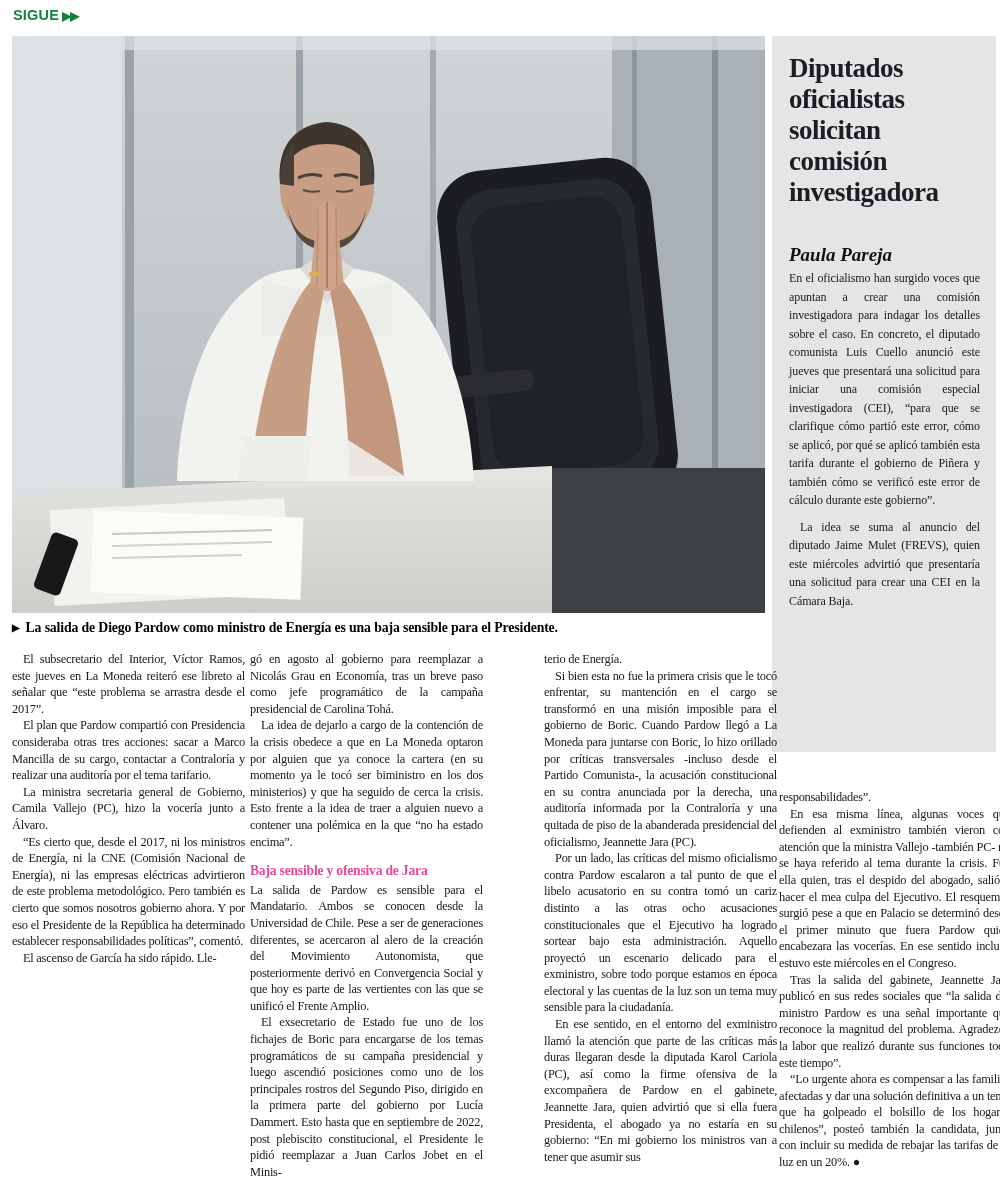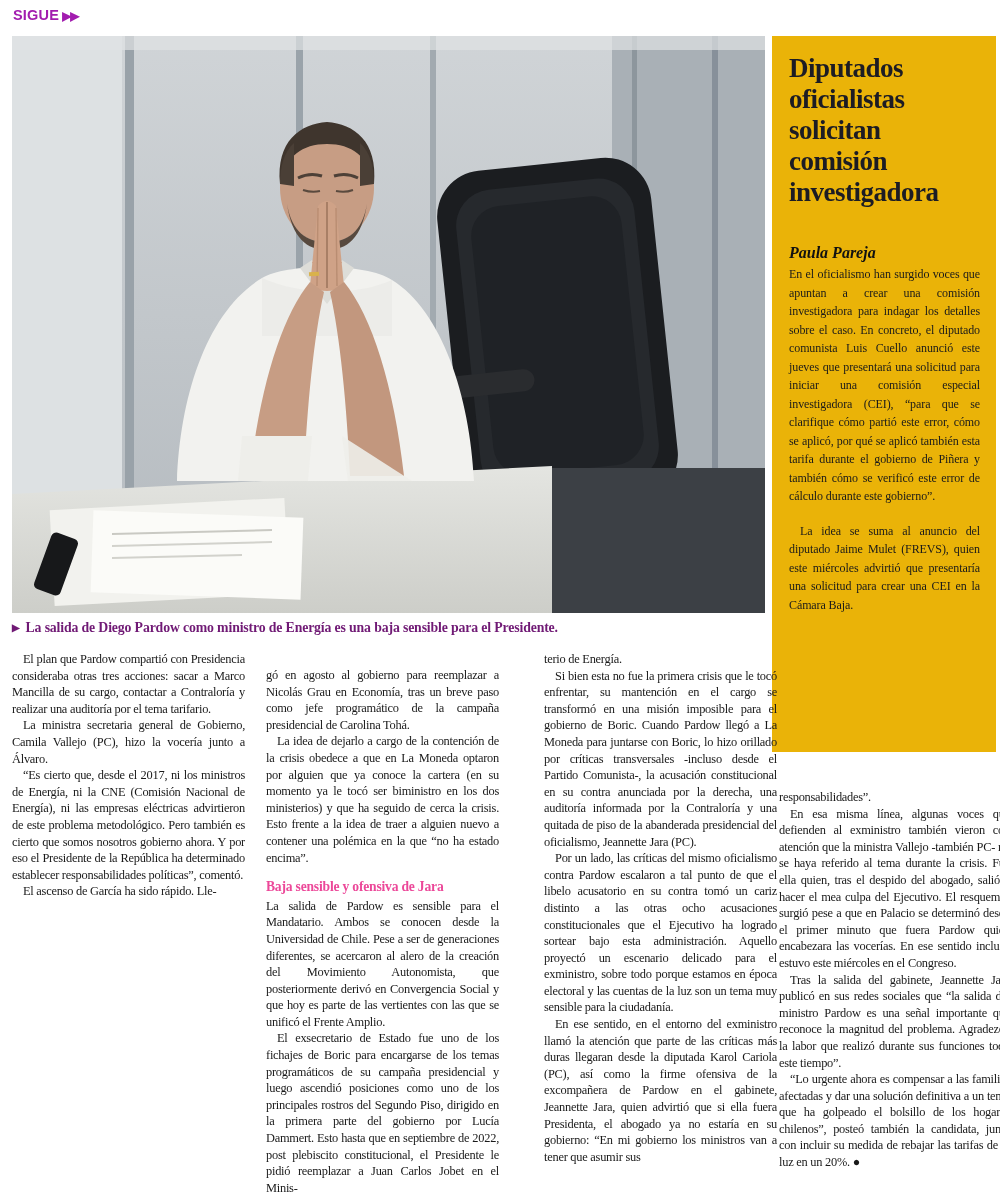--- a/index.html
+++ b/index.html
@@ -1,46 +1,46 @@
 <!DOCTYPE html>
 <html><head>
 <meta charset="utf-8">
 <style>
   html,body{margin:0;padding:0;background:#ffffff;}
   body{width:1000px;height:1197px;font-family:"Liberation Serif",serif;color:#1a1a1a;}
   .page{position:relative;width:1000px;height:1197px;background:#fff;}
 
   
   .kicker{position:absolute;left:13px;top:7px;font-family:"Liberation Sans",sans-serif;
-          font-weight:bold;font-size:14.5px;color:#a21caf;letter-spacing:.2px;}
+          font-weight:bold;font-size:14.5px;color:#15803d;letter-spacing:.2px;}
   .kicker .arrows{font-size:12px;margin-left:3px;letter-spacing:-1px;}
 
   
   .photo{position:absolute;left:12px;top:36px;width:753px;height:577px;margin:0;overflow:hidden;background:#c4cacd;}
   .photo svg{display:block;}
 
   
   .caption{position:absolute;left:12px;top:620px;width:753px;font-size:13.8px;font-weight:bold;
-           color:#701a75;letter-spacing:-0.15px;}
+           color:#000000;letter-spacing:-0.15px;}
   .cap-marker{font-size:10px;margin-right:6px;position:relative;top:-1px;}
 
   
-  .sidebar{position:absolute;left:772px;top:36px;width:224px;height:716px;background:#eab308;
+  .sidebar{position:absolute;left:772px;top:36px;width:224px;height:716px;background:#e5e5e5;
            box-sizing:border-box;padding:17px 16px 14px 17px;}
   .sidebar h2{margin:0;font-size:27px;line-height:31px;font-weight:bold;color:#1c1c24;letter-spacing:-0.5px;}
-  .sb-byline{margin-top:36px;font-size:16px;font-style:italic;font-weight:bold;color:#111;}
+  .sb-byline{margin-top:36px;font-size:19px;font-style:italic;font-weight:bold;color:#111;}
   .sb-p{margin:3px 0 0 0;font-size:12px;line-height:18.5px;text-align:justify;color:#1a1a1a;letter-spacing:-0.1px;}
-  .sb-p.ind{text-indent:11px;margin-top:16px;font-family:Liberation Serif, serif;}
+  .sb-p.ind{text-indent:11px;margin-top:8px;font-family:Liberation Serif, serif;}
 
   
   .col{position:absolute;top:651px;width:233px;font-size:12.4px;line-height:16.6px;
        text-align:justify;color:#191919;letter-spacing:-0.25px;}
   .col p{margin:0;}
   .col p.ind{text-indent:11px;}
-  .col1{left:12px;} .col2{left:266px;margin-top:16px;} .col3{left:512px;margin-left:32px;}
+  .col1{left:12px;} .col2{left:250px;} .col3{left:512px;margin-left:32px;}
   .col4{left:765px;top:789px;width:231px;margin-left:14px;}
   .subhead{margin:13px 0 2px 0;font-size:13.6px;font-weight:bold;color:#ec4899;letter-spacing:-0.2px;}
 </style>
 </head>
 <body>
 
 <div class="page">
 
   <div class="kicker">
     <span>SIGUE</span><span class="arrows">▶▶</span>
@@ -131,20 +131,21 @@
   </div>
 
   <aside class="sidebar">
     <h2>Diputados oficialistas solicitan comisión investigadora</h2>
     <div class="sb-byline">Paula Pareja</div>
     <p class="sb-p">En el oficialismo han surgido voces que apuntan a crear una comisión investigadora para indagar los detalles sobre el caso. En concreto, el diputado comunista Luis Cuello anunció este jueves que presentará una solicitud para iniciar una comisión especial investigadora (CEI), “para que se clarifique cómo partió este error, cómo se aplicó, por qué se aplicó también esta tarifa durante el gobierno de Piñera y también cómo se verificó este error de cálculo durante este gobierno”.</p>
     <p class="sb-p ind">La idea se suma al anuncio del diputado Jaime Mulet (FREVS), quien este miércoles advirtió que presentaría una solicitud para crear una CEI en la Cámara Baja.</p>
   </aside>
 
   <div class="col col1">
+    <p class="ind">El subsecretario del Interior, Víctor Ramos, este jueves en La Moneda reiteró ese libreto al señalar que “este problema se arrastra desde el 2017”.</p>
     <p class="ind">El plan que Pardow compartió con Presidencia consideraba otras tres acciones: sacar a Marco Mancilla de su cargo, contactar a Contraloría y realizar una auditoría por el tema tarifario.</p>
     <p class="ind">La ministra secretaria general de Gobierno, Camila Vallejo (PC), hizo la vocería junto a Álvaro.</p>
     <p class="ind">“Es cierto que, desde el 2017, ni los ministros de Energía, ni la CNE (Comisión Nacional de Energía), ni las empresas eléctricas advirtieron de este problema metodológico. Pero también es cierto que somos nosotros gobierno ahora. Y por eso el Presidente de la República ha determinado establecer responsabilidades políticas”, comentó.</p>
     <p class="ind">El ascenso de García ha sido rápido. Lle-</p>
   </div>
 
   <div class="col col2">
     <p>gó en agosto al gobierno para reemplazar a Nicolás Grau en Economía, tras un breve paso como jefe programático de la campaña presidencial de Carolina Tohá.</p>
     <p class="ind">La idea de dejarlo a cargo de la contención de la crisis obedece a que en La Moneda optaron por alguien que ya conoce la cartera (en su momento ya le tocó ser biministro en los dos ministerios) y que ha seguido de cerca la crisis. Esto frente a la idea de traer a alguien nuevo a contener una polémica en la que “no ha estado encima”.</p>
     <h3 class="subhead">Baja sensible y ofensiva de Jara</h3>

